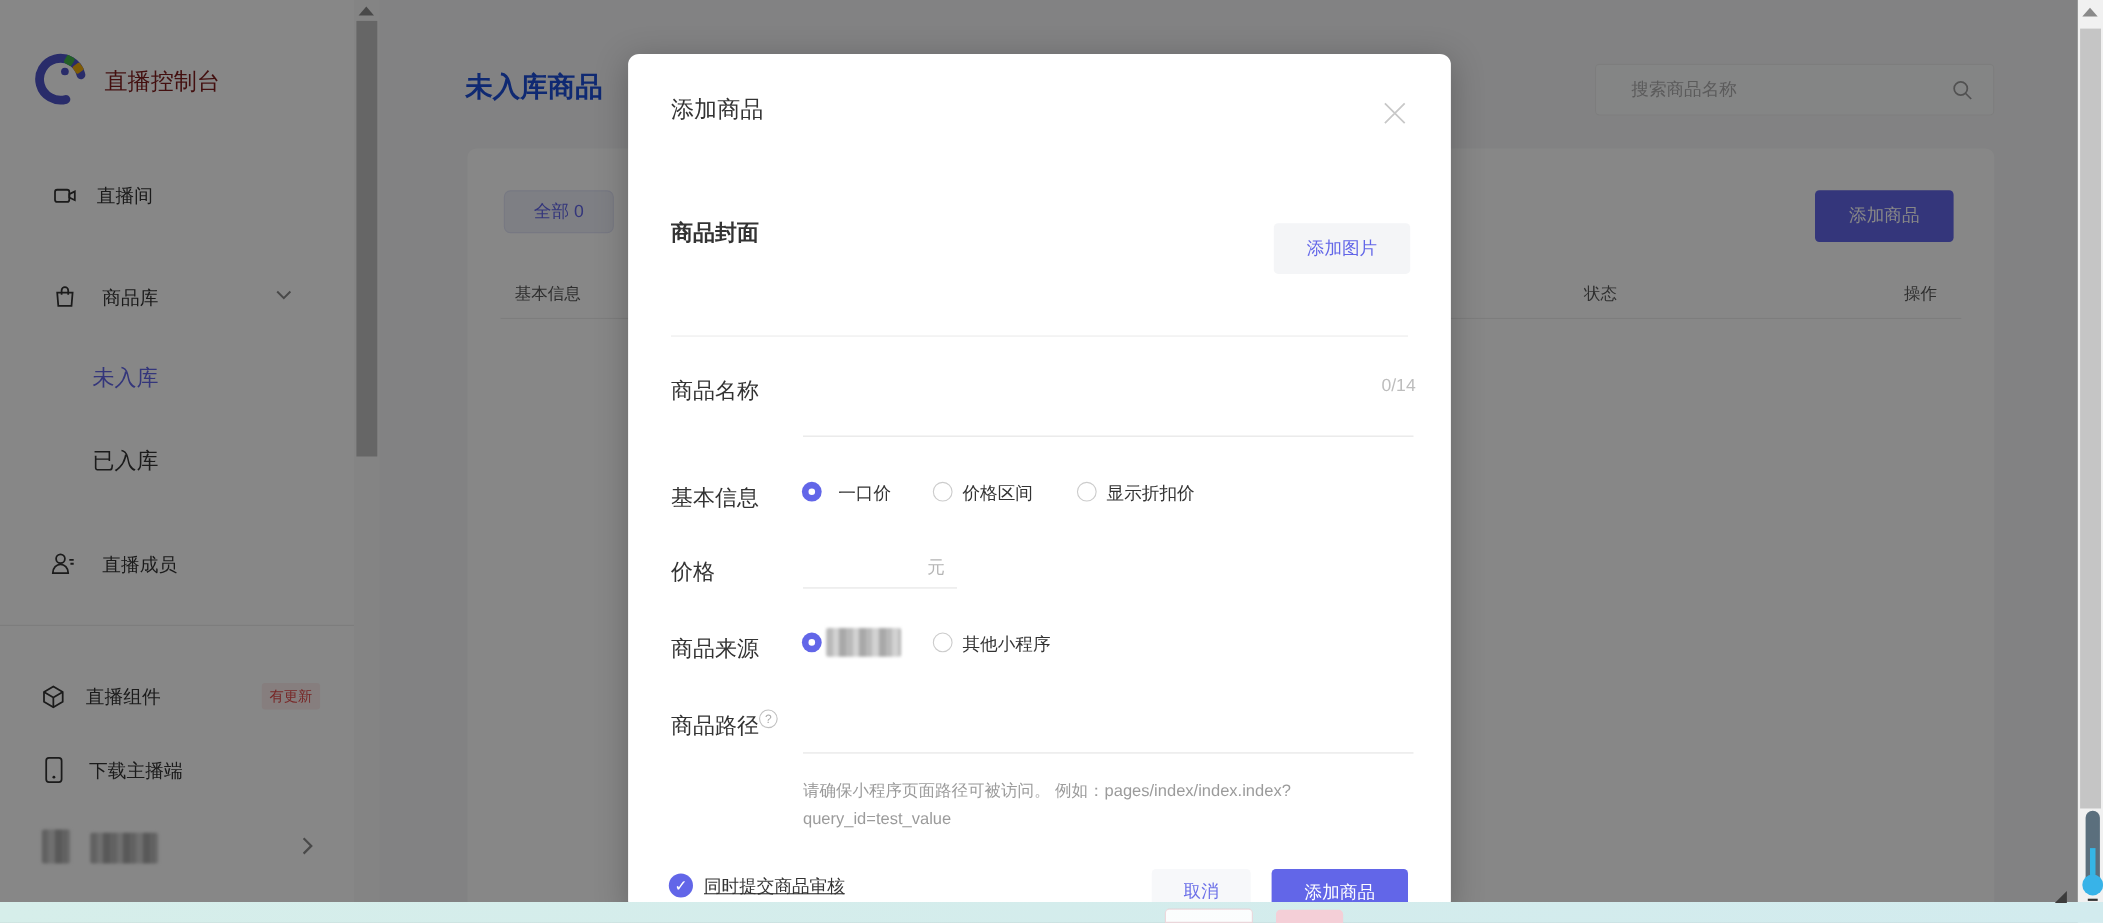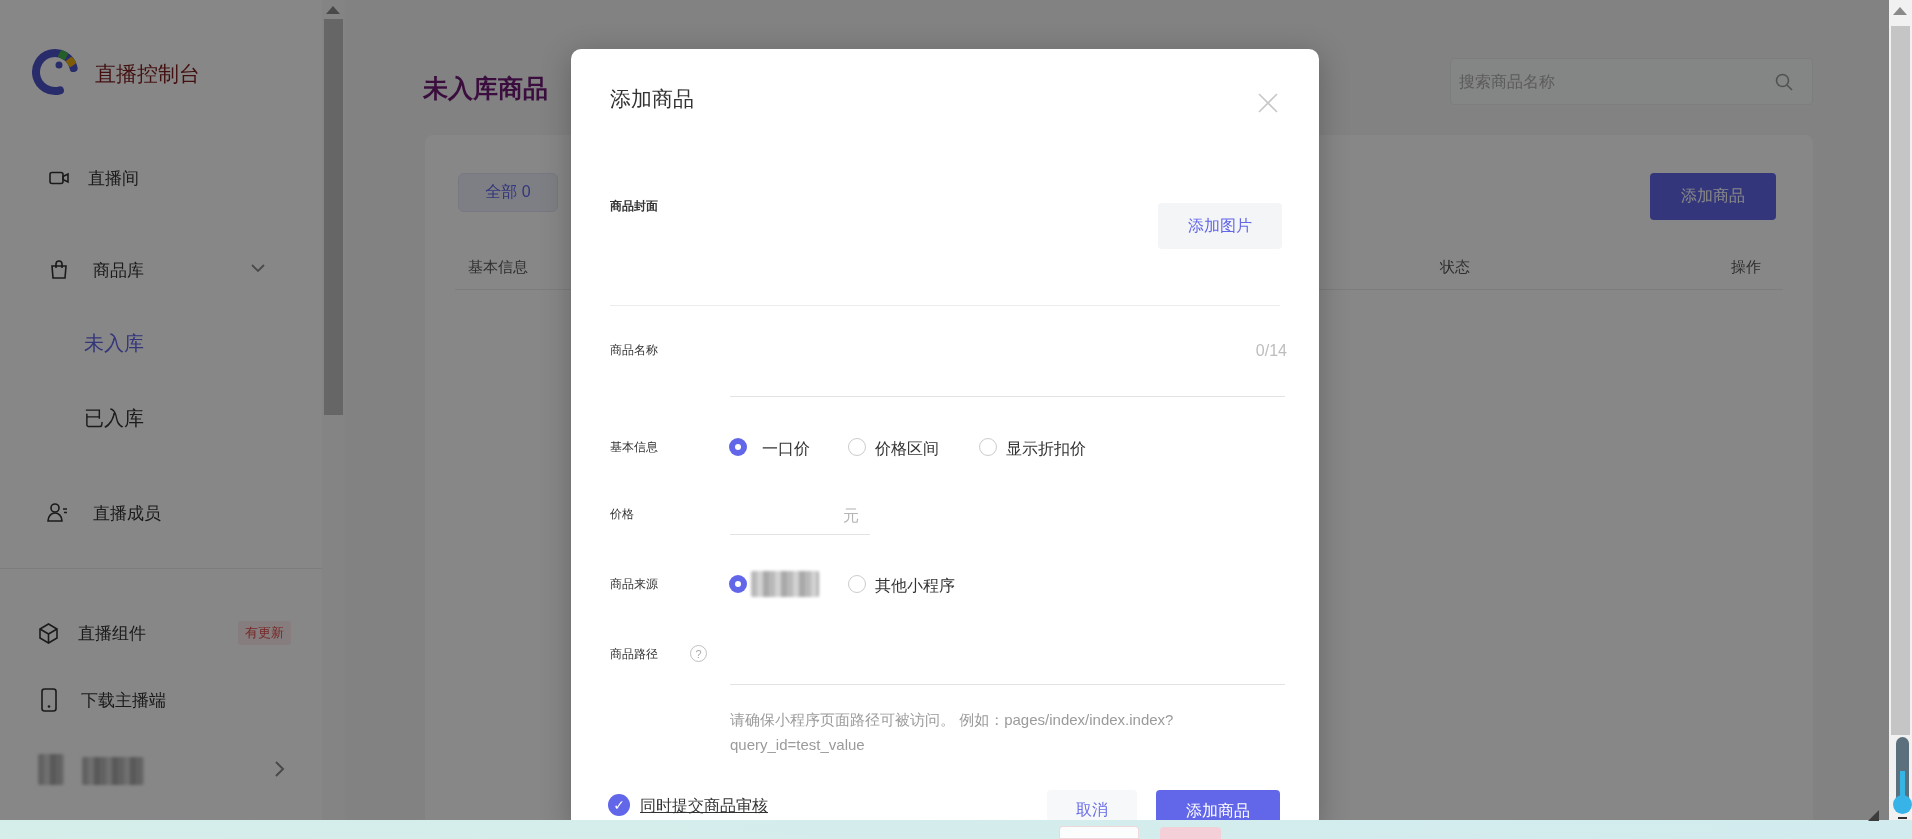--- a/index.html
+++ b/index.html
@@ -17,41 +17,41 @@
   .divider { position:absolute; left:0; width:322px; height:1px; background:#ececec; }
   .badge { position:absolute; background:#fdeeee; color:#e14b4b; font-size:13px; padding:3px 7px; border-radius:3px; }
   .redacted { background:repeating-linear-gradient(90deg,#b9b9b9 0 6px,#d2d2d2 6px 12px,#a8a8a8 12px 18px); filter:blur(1.5px); border-radius:2px; }
 
   
   #inner-scrollbar { left:322px; top:0; width:23px; height:839px; background:#fafafa; z-index:11; }
   #inner-scrollbar .thumb { position:absolute; left:2px; top:19px; width:19px; height:396px; background:#c1c1c1; }
   .tri-up { width:0; height:0; border-left:7px solid transparent; border-right:7px solid transparent; border-bottom:8px solid #8a8a8a; }
 
   
-  #page-title { left:423px; top:72px; font-size:25px; font-weight:bold; color:#701a75; z-index:10; }
+  #page-title { left:423px; top:62px; font-size:25px; font-weight:bold; color:#1d4ed8; z-index:10; }
   #search-box { left:1450px; top:58px; width:363px; height:47px; background:#fafbfc; border:1px solid #ededed; border-radius:4px; z-index:10; display:flex; align-items:center; }
-  #search-box input { border:none; outline:none; background:transparent; flex:1; margin-left:8px; font-size:16px; color:#333; font-family:"Liberation Sans",sans-serif; }
+  #search-box input { border:none; outline:none; background:transparent; flex:1; margin-left:32px; font-size:16px; color:#333; font-family:"Liberation Sans",sans-serif; }
   #search-box input::placeholder { color:#adadad; }
   #search-ic { margin-right:18px; cursor:pointer; display:flex; }
 
   #card { left:425px; top:135px; width:1388px; height:704px; background:#fff; border-radius:8px; z-index:10; }
   #tab-all { left:458px; top:173px; width:100px; height:39px; background:#eef0fa; border:1px solid #e0e3f6; border-radius:6px; color:#6266e8; font-size:16px; display:flex; align-items:center; justify-content:center; cursor:pointer; z-index:11; }
   #btn-add-main { left:1650px; top:173px; width:126px; height:47px; background:#6266e8; color:#fff; font-size:16px; border:none; border-radius:4px; cursor:pointer; z-index:11; font-family:"Liberation Sans",sans-serif; }
   .th { position:absolute; top:258px; font-size:15px; color:#595959; z-index:11; }
   #thead-line { left:455px; top:289px; width:1328px; height:1px; background:#ececec; z-index:11; }
 
   
   #backdrop { left:0; top:0; width:1889px; height:839px; background:rgba(0,0,0,0.47); z-index:40; }
 
   
   #modal { left:571px; top:49px; width:748px; height:780px; background:#fff; border-radius:10px; z-index:50; box-shadow:0 6px 30px rgba(0,0,0,0.25); }
   #modal .m { position:absolute; }
   #modal-title { left:39px; top:36px; font-size:21px; color:#333; font-weight:500; }
   #modal-close { left:683px; top:40px; width:28px; height:28px; cursor:pointer; display:flex; align-items:center; justify-content:center; }
-  .lbl { font-size:12px; color:#333; }
+  .lbl { font-size:20px; color:#333; }
   .hint { font-size:15px; color:#9b9b9b; }
   #btn-add-image { left:587px; top:154px; width:124px; height:46px; background:#f4f5f7; border:none; border-radius:4px; color:#6266e8; font-size:16px; cursor:pointer; font-family:"Liberation Sans",sans-serif; }
   .mdivider { left:39px; top:256px; width:670px; height:1px; background:#ececec; }
   .uline-input { position:absolute; border:none; border-bottom:1px solid #e3e3e3; outline:none; background:transparent; font-size:16px; color:#333; font-family:"Liberation Sans",sans-serif; }
   .radio { position:absolute; width:18px; height:18px; border-radius:50%; border:1px solid #ccc; background:#fff; cursor:pointer; }
   .radio.sel { border:none; background:#6266e8; }
   .radio.sel::after { content:""; position:absolute; left:6px; top:6px; width:6px; height:6px; border-radius:50%; background:#fff; }
   .rlabel { position:absolute; font-size:16px; color:#333; cursor:pointer; }
   #chk { left:37px; top:745px; width:22px; height:22px; border-radius:50%; background:#6266e8; color:#fff; font-size:14px; display:flex; align-items:center; justify-content:center; cursor:pointer; }
   #btn-cancel { left:476px; top:741px; width:90px; height:40px; background:#f7f8fa; border:none; border-radius:4px; color:#6b6fe8; font-size:16px; cursor:pointer; font-family:"Liberation Sans",sans-serif; }

